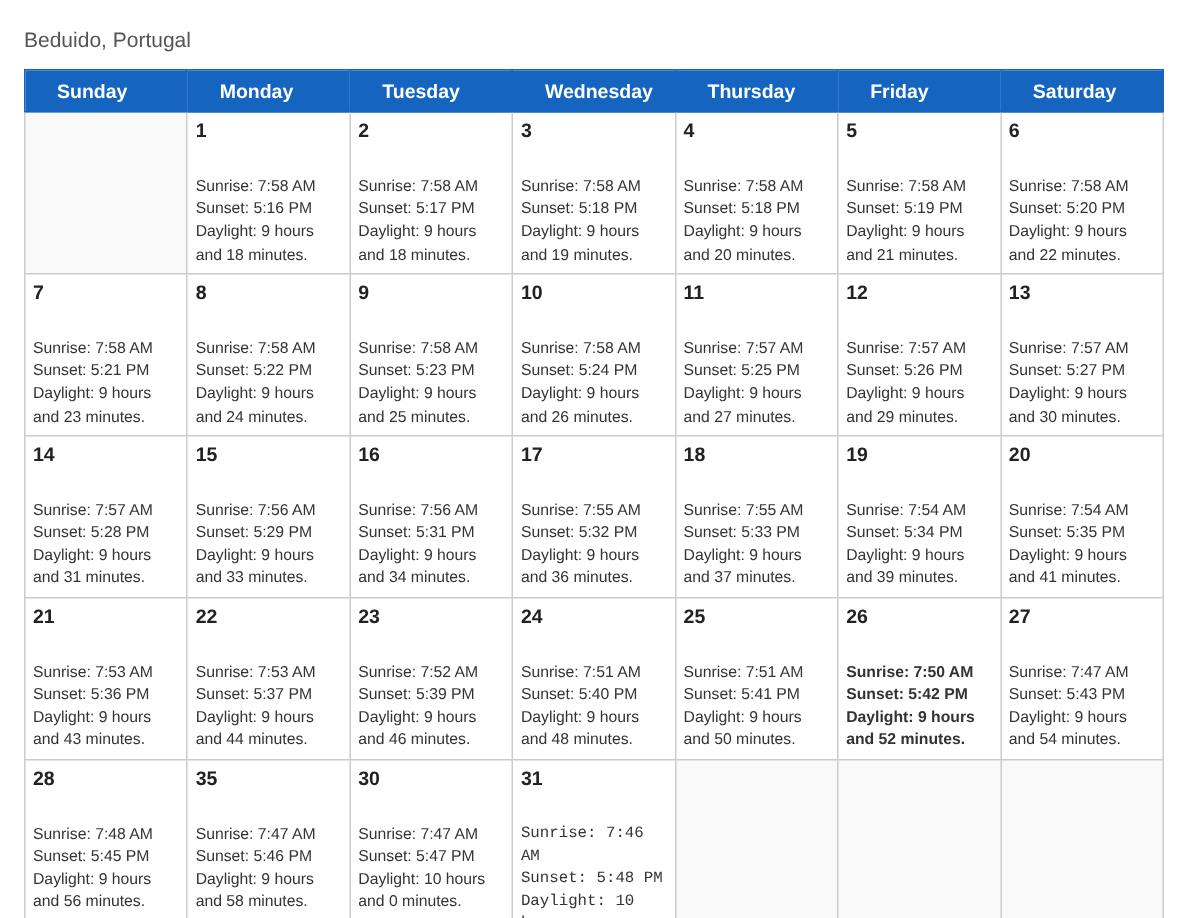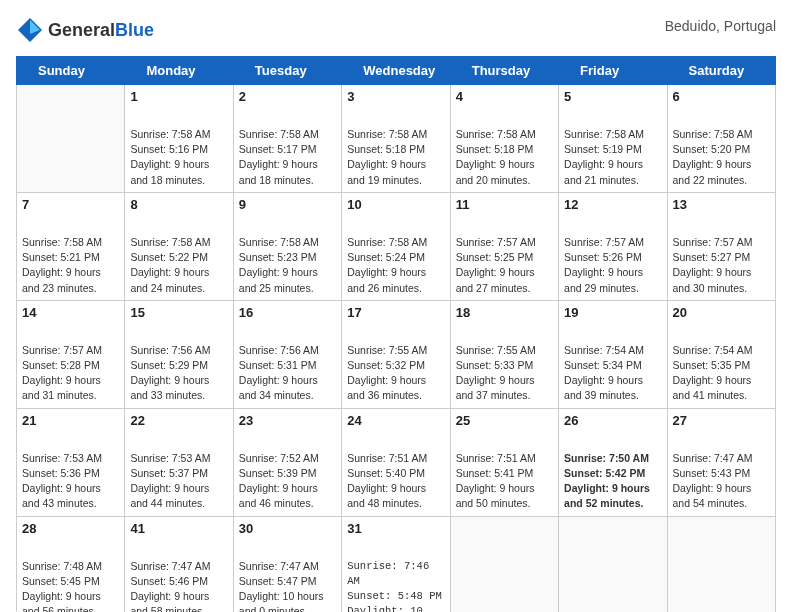--- a/index.html
+++ b/index.html
@@ -83,29 +83,20 @@
       font-size: 10.5px;
       line-height: 1.45;
       color: #333;
       margin-top: 23px;
     }
   </style>
 </head>
 <body>
 
 <div class="header">
-  <div class="logo">
-    <svg class="logo-icon" viewBox="0 0 28 28" xmlns="http://www.w3.org/2000/svg">
-      <polygon points="14,2 26,14 14,26 2,14" fill="#1565c0"></polygon>
-      <polygon points="14,4 24,14 14,18" fill="#4fc3f7"></polygon>
-    </svg>
-    <div>
-      <span class="logo-text-general">General</span><span class="logo-text-blue">Blue</span>
-    </div>
-  </div>
   <div class="title-area">
     <div class="location">Beduido, Portugal</div>
   </div>
 </div>
 
 <table>
   <thead>
     <tr>
       <th>Sunday</th>
       <th>Monday</th>
@@ -317,21 +308,21 @@
       </tr>
       <tr>
         <td>
           <div class="day-number">28</div>
           <div class="day-info" style="white-space: pre-line;">Sunrise: 7:48 AM
 Sunset: 5:45 PM
 Daylight: 9 hours
 and 56 minutes.</div>
         </td>
         <td>
-          <div class="day-number">41</div>
+          <div class="day-number">35</div>
           <div class="day-info" style="white-space: pre-line;">Sunrise: 7:47 AM
 Sunset: 5:46 PM
 Daylight: 9 hours
 and 58 minutes.</div>
         </td>
         <td>
           <div class="day-number">30</div>
           <div class="day-info" style="white-space: pre-line;">Sunrise: 7:47 AM
 Sunset: 5:47 PM
 Daylight: 10 hours

